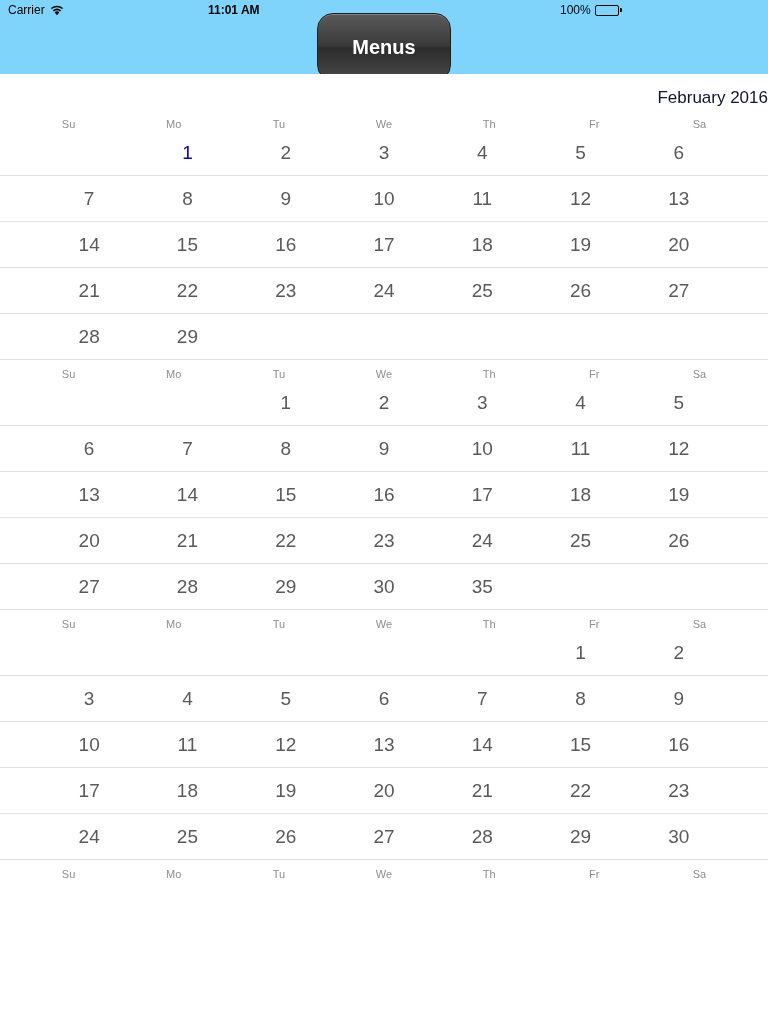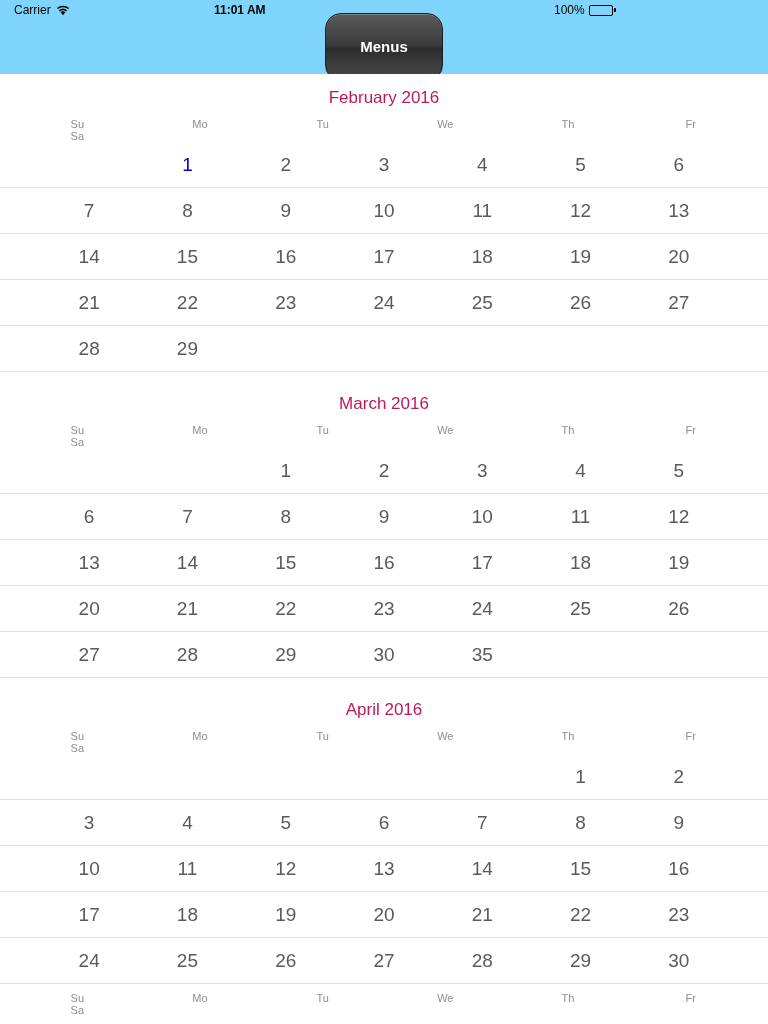--- a/index.html
+++ b/index.html
@@ -19,21 +19,21 @@
   }
 
   
   .status-bar {
     height: 20px;
     background: #7fd4fb;
     color: #000;
     display: flex;
     align-items: center;
     font-size: 12px;
-    padding: 0 14px;
+    padding: 0 8px;
     flex: none;
   }
   .status-left {
     display: flex;
     align-items: center;
     gap: 5px;
     width: 200px;
   }
   .status-center {
     flex: 1;
@@ -79,49 +79,49 @@
     height: 54px;
     background: #7fd4fb;
     display: flex;
     align-items: center;
     justify-content: center;
     flex: none;
   }
   .menus-button {
     background: linear-gradient(to bottom, #5a5a5a 0%, #3a3a3a 48%, #2c2c2c 52%, #4a4a4a 100%);
     color: #ffffff;
-    font-size: 15px;
+    font-size: 20px;
     font-weight: bold;
     border: 1px solid #1d1d1d;
     border-radius: 16px;
     padding: 25px 34px;
     line-height: 16px;
     box-shadow: inset 0 1px 0 rgba(255,255,255,0.25);
     cursor: pointer;
   }
 
   
   .calendar-scroll {
     flex: 1;
     overflow: hidden;
     background: #ffffff;
     padding: 0 0 0 0;
   }
   .month-block {
     padding: 0 0 8px 0;
   }
   .month-title {
-    text-align: center;
+    text-align: right;
     font-size: 17px;
-    color: #be185d;
+    color: #0f172a;
     padding: 14px 0 10px 0;
   }
   .weekday-row {
     display: grid;
-    grid-template-columns: repeat(6, 1fr);
+    grid-template-columns: repeat(7, 1fr);
     padding: 0 16px;
   }
   .weekday {
     font-size: 11px;
     color: #8e8e93;
     text-align: center;
   }
   .week-row {
     display: grid;
     grid-template-columns: repeat(7, 1fr);
@@ -224,21 +224,20 @@
             <div class="day">28</div>
             <div class="day">29</div>
             <div class="day empty"></div>
             <div class="day empty"></div>
             <div class="day empty"></div>
             <div class="day empty"></div>
             <div class="day empty"></div>
           </div>
         </div>
         <div class="month-block">
-          <div class="month-title">March 2016</div>
           <div class="weekday-row">
             <div class="weekday">Su</div>
             <div class="weekday">Mo</div>
             <div class="weekday">Tu</div>
             <div class="weekday">We</div>
             <div class="weekday">Th</div>
             <div class="weekday">Fr</div>
             <div class="weekday">Sa</div>
           </div>
           <div class="week-row">
@@ -278,86 +277,85 @@
             <div class="day">26</div>
           </div>
           <div class="week-row">
             <div class="day">27</div>
             <div class="day">28</div>
             <div class="day">29</div>
             <div class="day">30</div>
             <div class="day">35</div>
             <div class="day empty"></div>
             <div class="day empty"></div>
-          </div>
-        </div>
-        <div class="month-block">
-          <div class="month-title">April 2016</div>
-          <div class="weekday-row">
-            <div class="weekday">Su</div>
-            <div class="weekday">Mo</div>
-            <div class="weekday">Tu</div>
-            <div class="weekday">We</div>
-            <div class="weekday">Th</div>
-            <div class="weekday">Fr</div>
-            <div class="weekday">Sa</div>
-          </div>
-          <div class="week-row">
-            <div class="day empty"></div>
-            <div class="day empty"></div>
-            <div class="day empty"></div>
-            <div class="day empty"></div>
-            <div class="day empty"></div>
-            <div class="day">1</div>
-            <div class="day">2</div>
-          </div>
-          <div class="week-row">
-            <div class="day">3</div>
-            <div class="day">4</div>
-            <div class="day">5</div>
-            <div class="day">6</div>
-            <div class="day">7</div>
-            <div class="day">8</div>
-            <div class="day">9</div>
-          </div>
-          <div class="week-row">
-            <div class="day">10</div>
-            <div class="day">11</div>
-            <div class="day">12</div>
-            <div class="day">13</div>
-            <div class="day">14</div>
-            <div class="day">15</div>
-            <div class="day">16</div>
-          </div>
-          <div class="week-row">
-            <div class="day">17</div>
-            <div class="day">18</div>
-            <div class="day">19</div>
-            <div class="day">20</div>
-            <div class="day">21</div>
-            <div class="day">22</div>
-            <div class="day">23</div>
-          </div>
-          <div class="week-row">
-            <div class="day">24</div>
-            <div class="day">25</div>
-            <div class="day">26</div>
-            <div class="day">27</div>
-            <div class="day">28</div>
-            <div class="day">29</div>
-            <div class="day">30</div>
           </div>
         </div>
         <div class="month-block">
           <div class="weekday-row">
             <div class="weekday">Su</div>
             <div class="weekday">Mo</div>
             <div class="weekday">Tu</div>
             <div class="weekday">We</div>
             <div class="weekday">Th</div>
             <div class="weekday">Fr</div>
             <div class="weekday">Sa</div>
           </div>
+          <div class="week-row">
+            <div class="day empty"></div>
+            <div class="day empty"></div>
+            <div class="day empty"></div>
+            <div class="day empty"></div>
+            <div class="day empty"></div>
+            <div class="day">1</div>
+            <div class="day">2</div>
+          </div>
+          <div class="week-row">
+            <div class="day">3</div>
+            <div class="day">4</div>
+            <div class="day">5</div>
+            <div class="day">6</div>
+            <div class="day">7</div>
+            <div class="day">8</div>
+            <div class="day">9</div>
+          </div>
+          <div class="week-row">
+            <div class="day">10</div>
+            <div class="day">11</div>
+            <div class="day">12</div>
+            <div class="day">13</div>
+            <div class="day">14</div>
+            <div class="day">15</div>
+            <div class="day">16</div>
+          </div>
+          <div class="week-row">
+            <div class="day">17</div>
+            <div class="day">18</div>
+            <div class="day">19</div>
+            <div class="day">20</div>
+            <div class="day">21</div>
+            <div class="day">22</div>
+            <div class="day">23</div>
+          </div>
+          <div class="week-row">
+            <div class="day">24</div>
+            <div class="day">25</div>
+            <div class="day">26</div>
+            <div class="day">27</div>
+            <div class="day">28</div>
+            <div class="day">29</div>
+            <div class="day">30</div>
+          </div>
+        </div>
+        <div class="month-block">
+          <div class="weekday-row">
+            <div class="weekday">Su</div>
+            <div class="weekday">Mo</div>
+            <div class="weekday">Tu</div>
+            <div class="weekday">We</div>
+            <div class="weekday">Th</div>
+            <div class="weekday">Fr</div>
+            <div class="weekday">Sa</div>
+          </div>
         </div>
       </div>
   </div>
 
 </div>
 
 </body></html>

